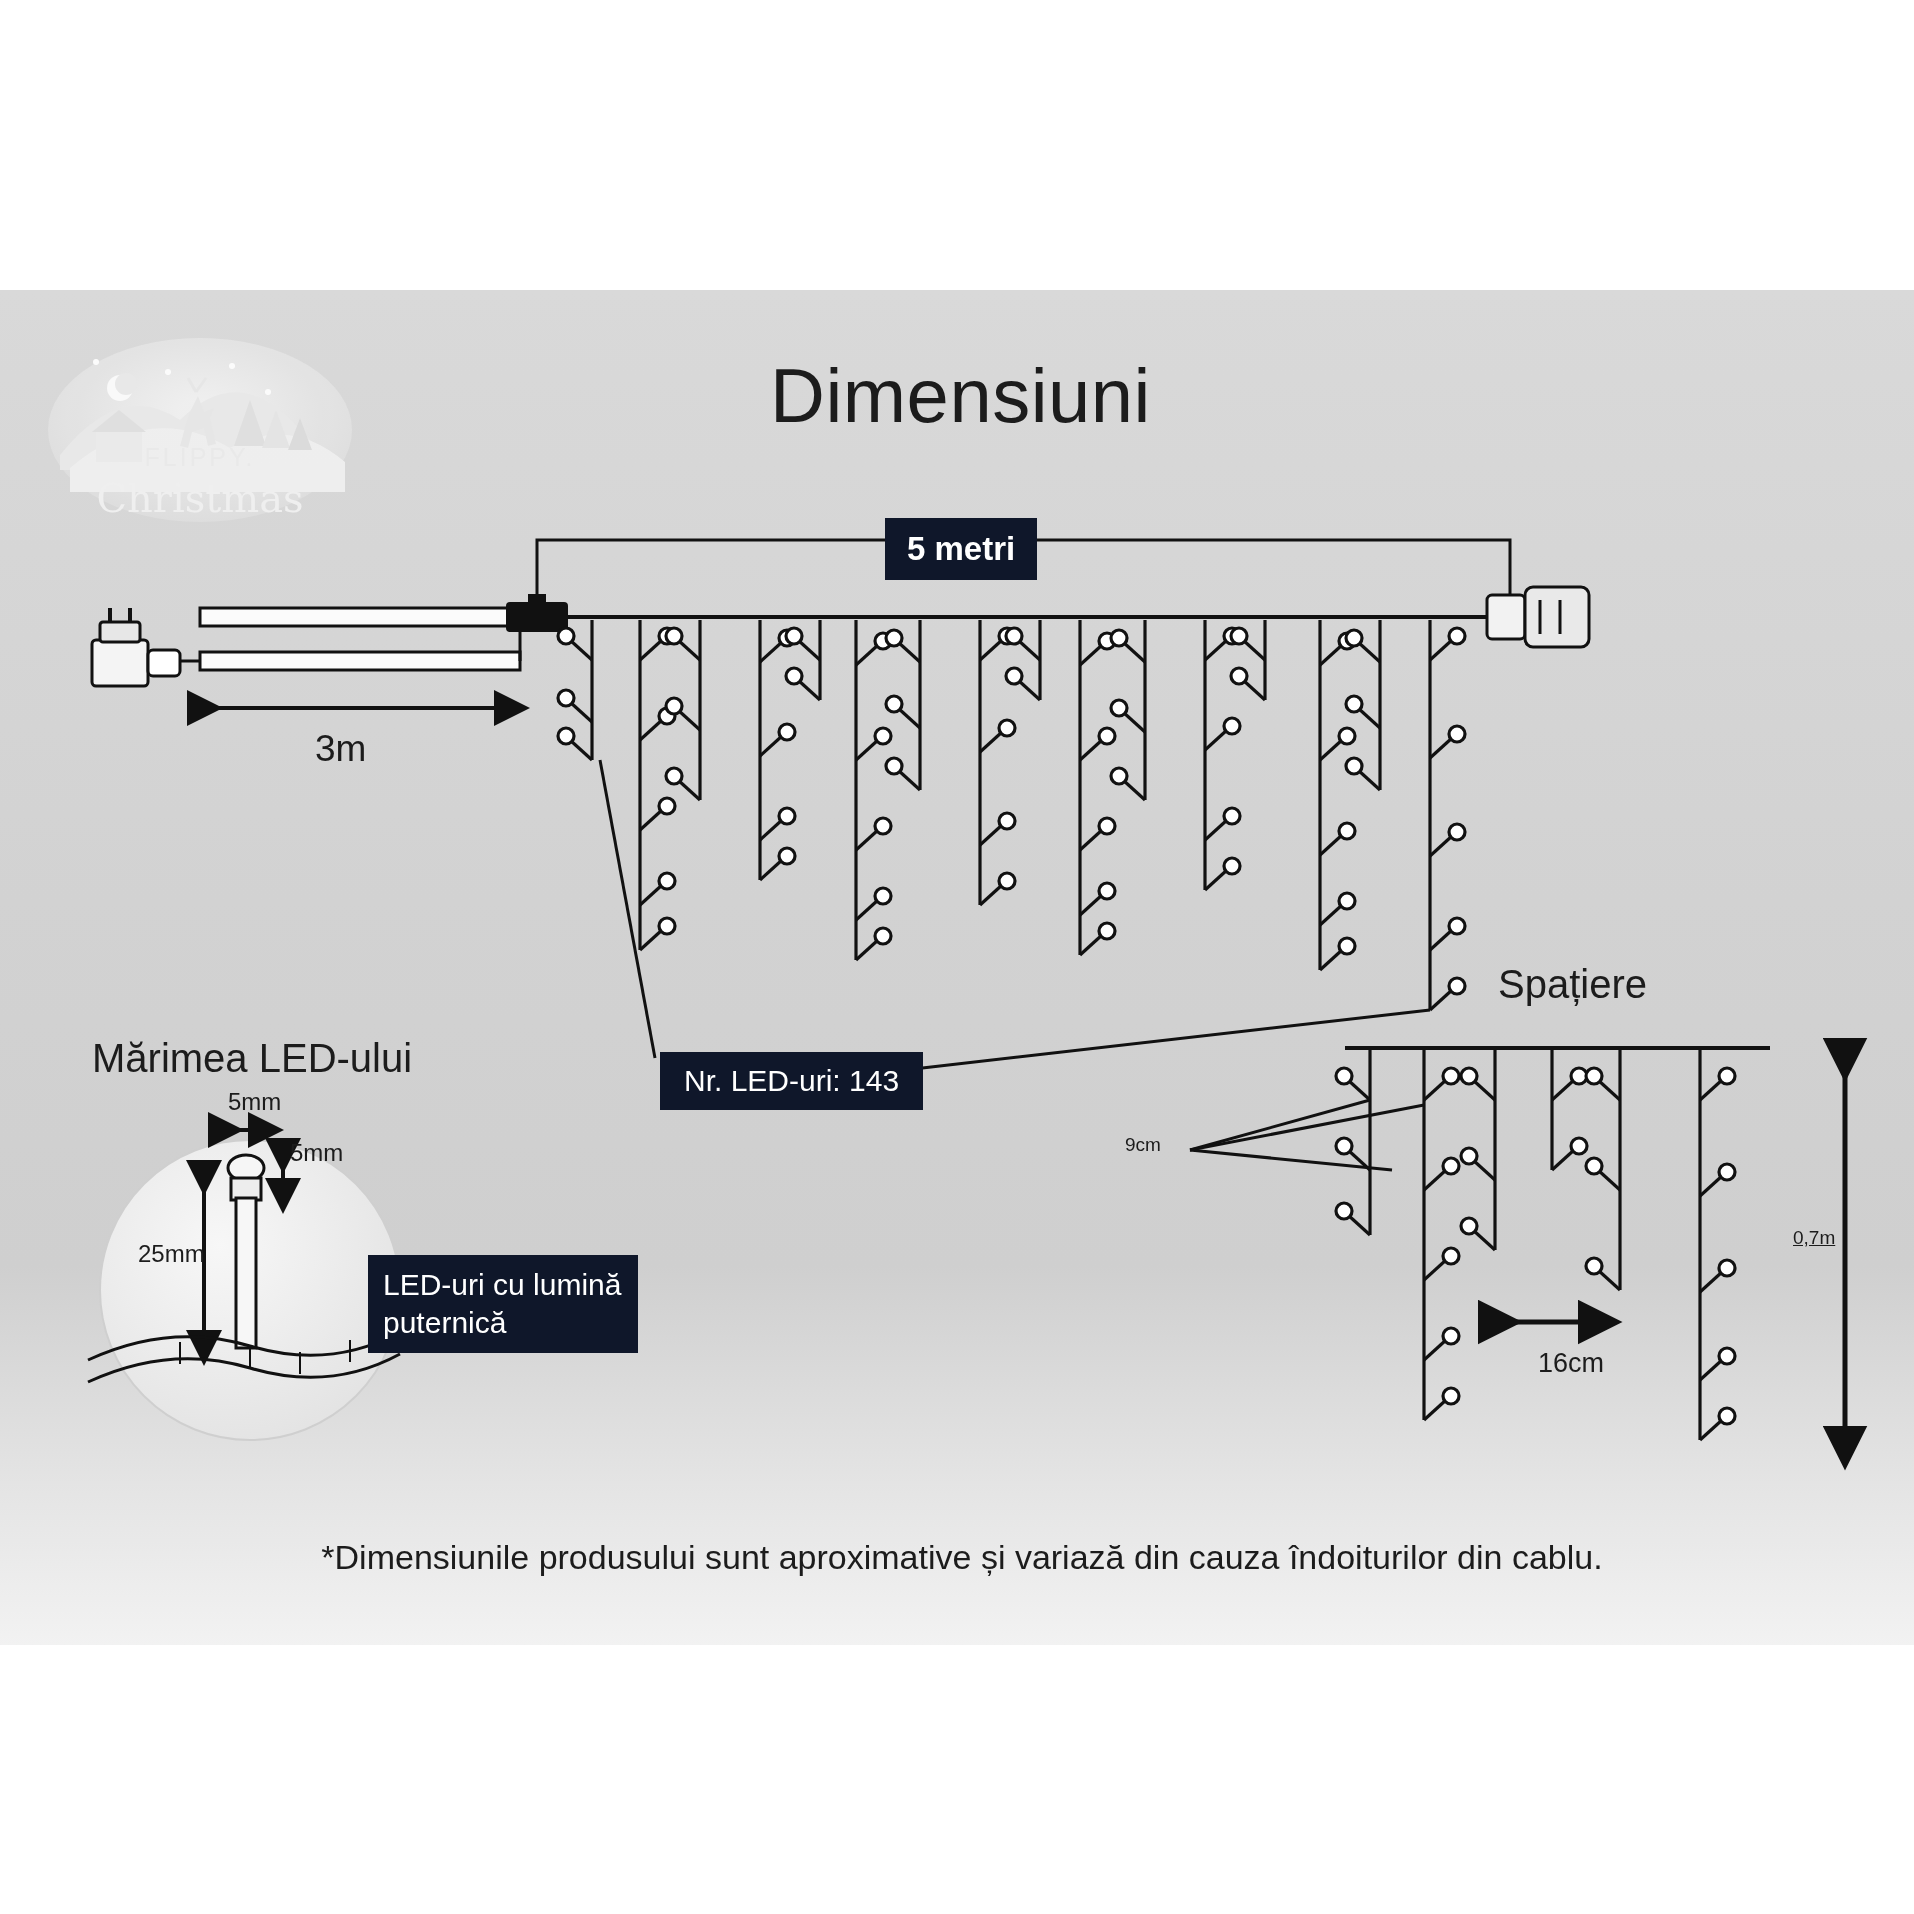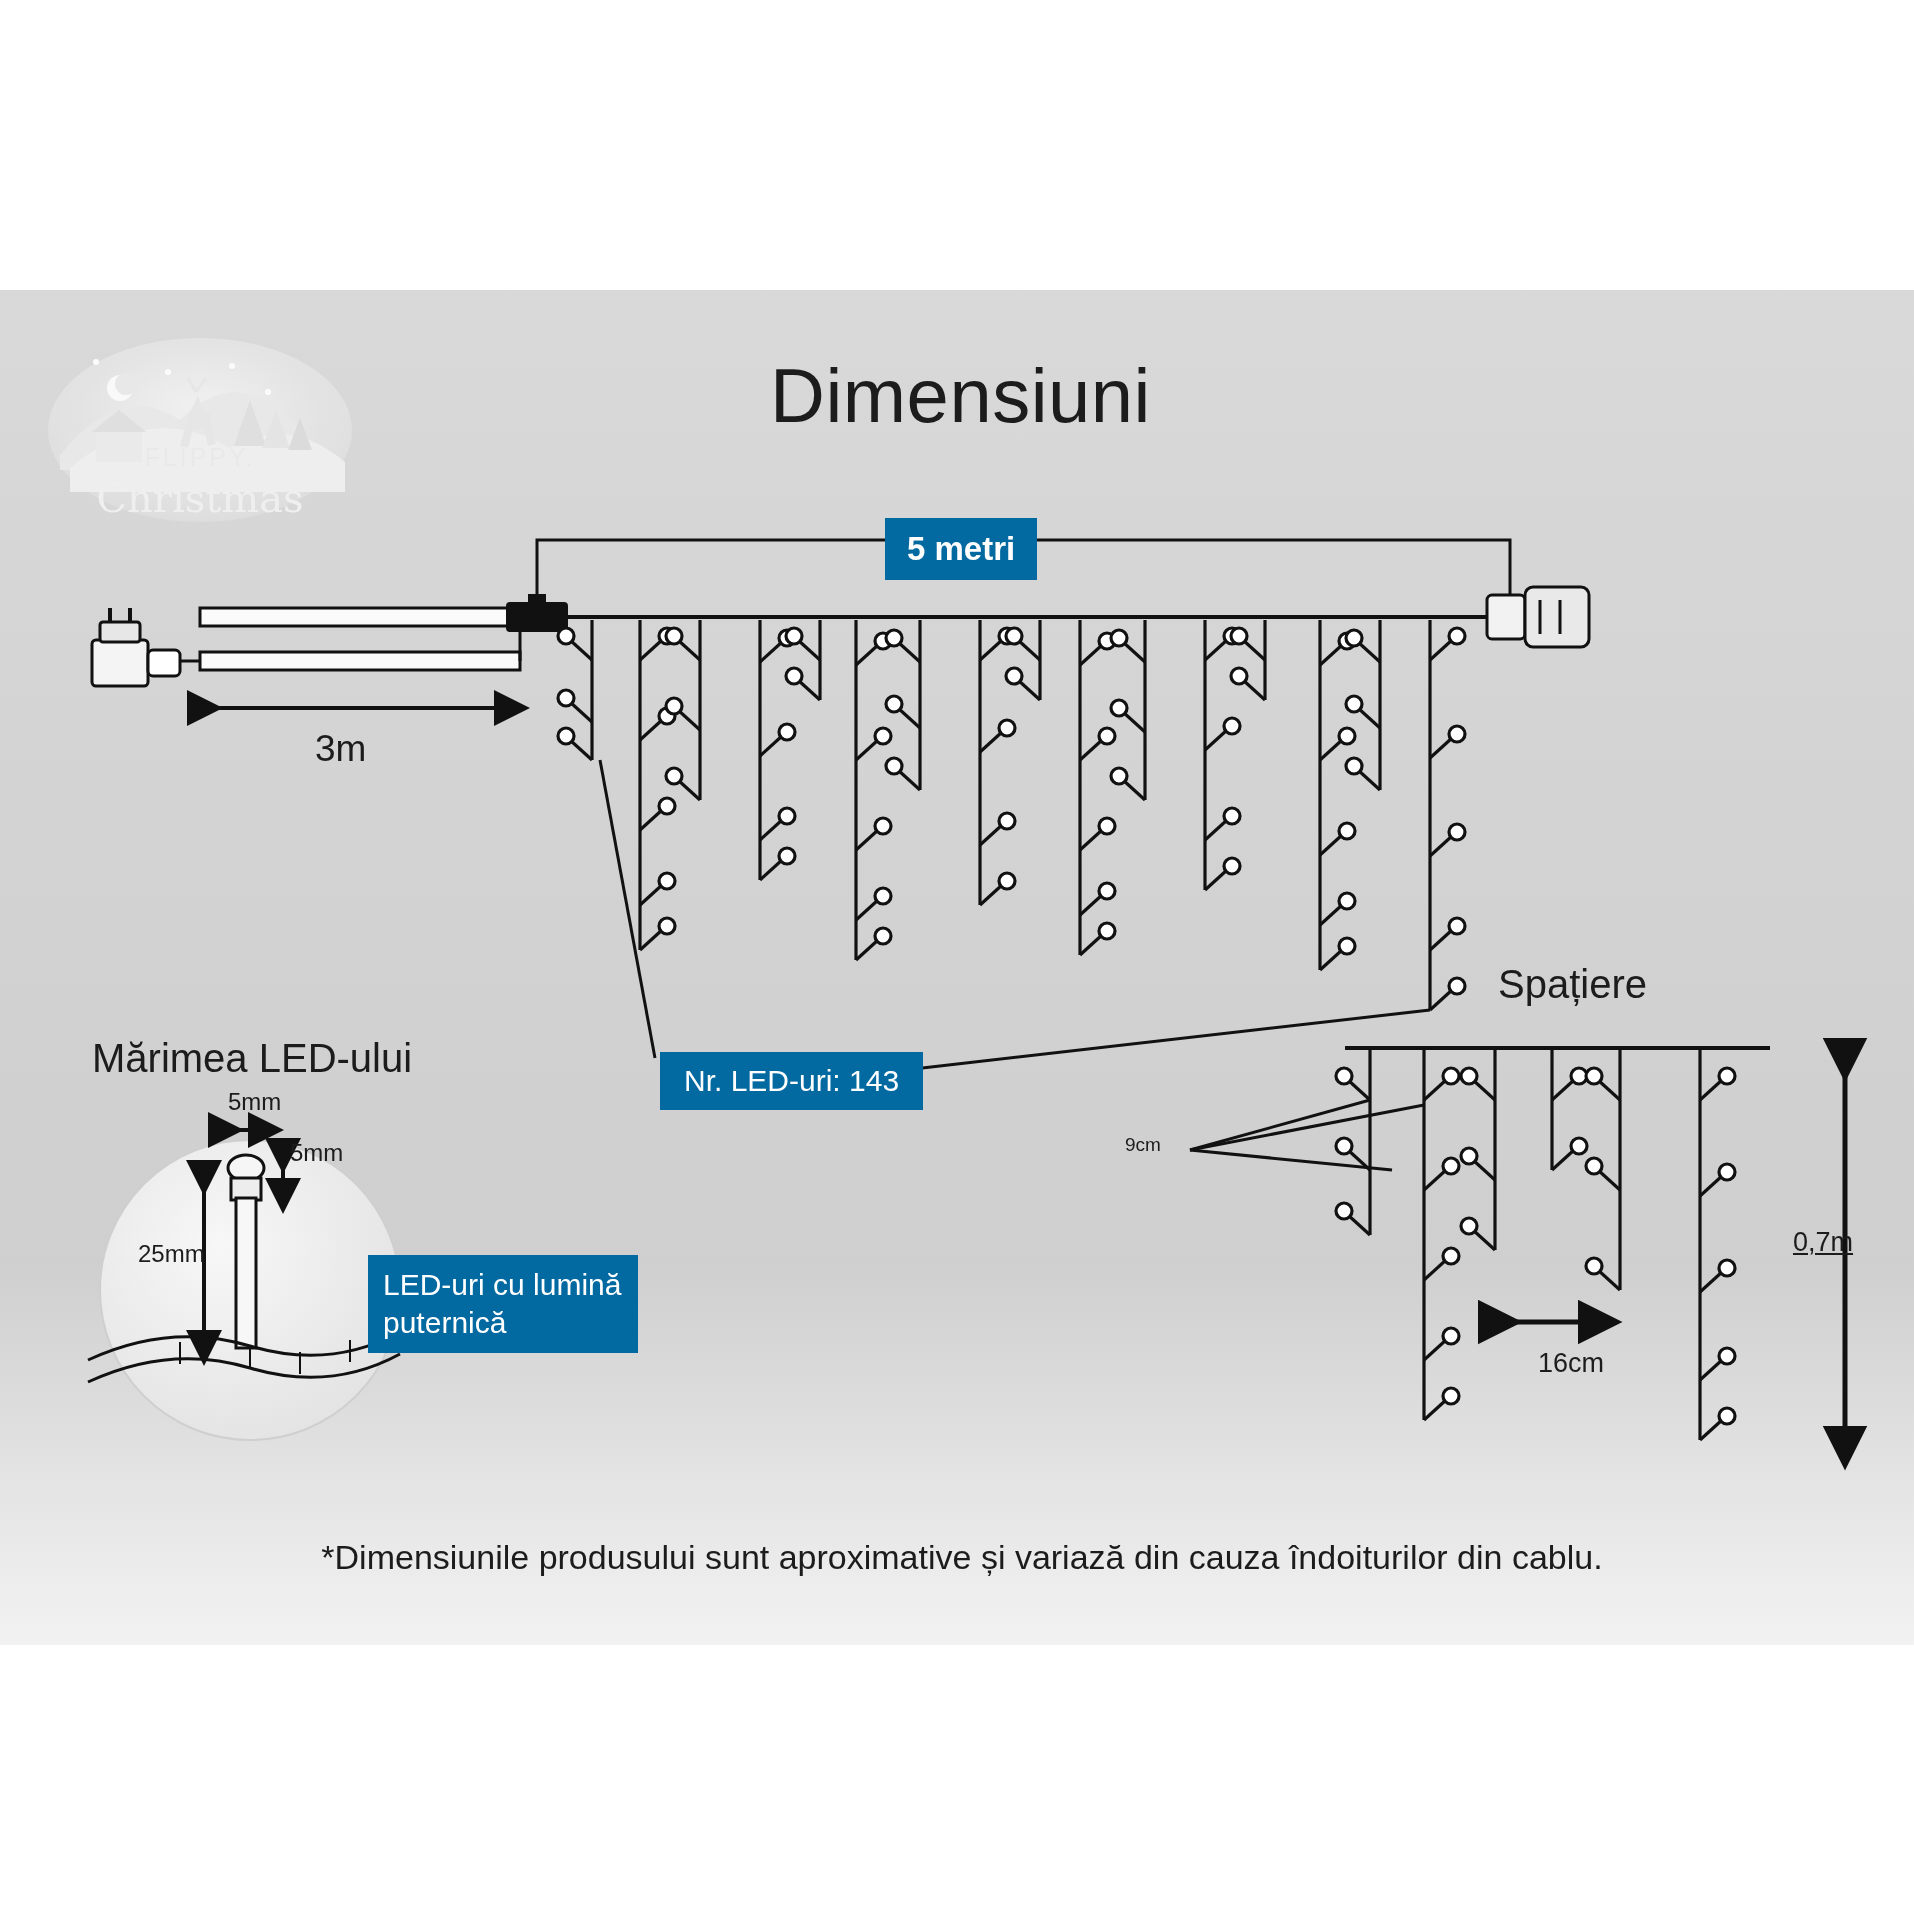--- a/index.html
+++ b/index.html
@@ -32,21 +32,21 @@
     left:0;right:0;
     top:352px;
     text-align:center;
     font-size:76px;
     color:#1c1c1c;
     letter-spacing:0.5px;
     margin-left:7px;
   }
   .lbl{
     position:absolute;
-    background:#0369a1;
+    background:#0f172a;
     color:#ffffff;
     font-size:30px;
     line-height:1.26;
     padding:9px 16px;
     white-space:pre-line;
     box-sizing:border-box;
   }
   .lbl-5m{left:885px;top:518px;font-size:33px;font-weight:bold;padding:10px 22px;}
   .lbl-conn{left:1600px;top:558px;width:216px;font-size:29px;padding:12px 14px;}
   .lbl-nled{left:660px;top:1052px;font-size:30px;padding:10px 24px;}
@@ -56,21 +56,21 @@
     color:#1c1c1c;
   }
   .t-3m{left:315px;top:728px;font-size:37px;}
   .t-marimea{left:92px;top:1036px;font-size:40px;}
   .t-spatiere{left:1498px;top:962px;font-size:40px;}
   .t-5mm-top{left:228px;top:1088px;font-size:24px;}
   .t-5mm-right{left:290px;top:1139px;font-size:24px;}
   .t-25mm{left:138px;top:1240px;font-size:24px;}
   .t-9cm{left:1125px;top:1134px;font-size:19px;}
   .t-16cm{left:1538px;top:1348px;font-size:27px;}
-  .t-07m{left:1793px;top:1227px;font-size:27px;text-decoration:underline;}
+  .t-07m{left:1793px;top:1227px;font-size:19px;text-decoration:underline;}
   .footnote{
     position:absolute;
     left:10px;right:0;
     top:1538px;
     text-align:center;
     font-size:34px;
     color:#1c1c1c;
   }
   
   .logo{

